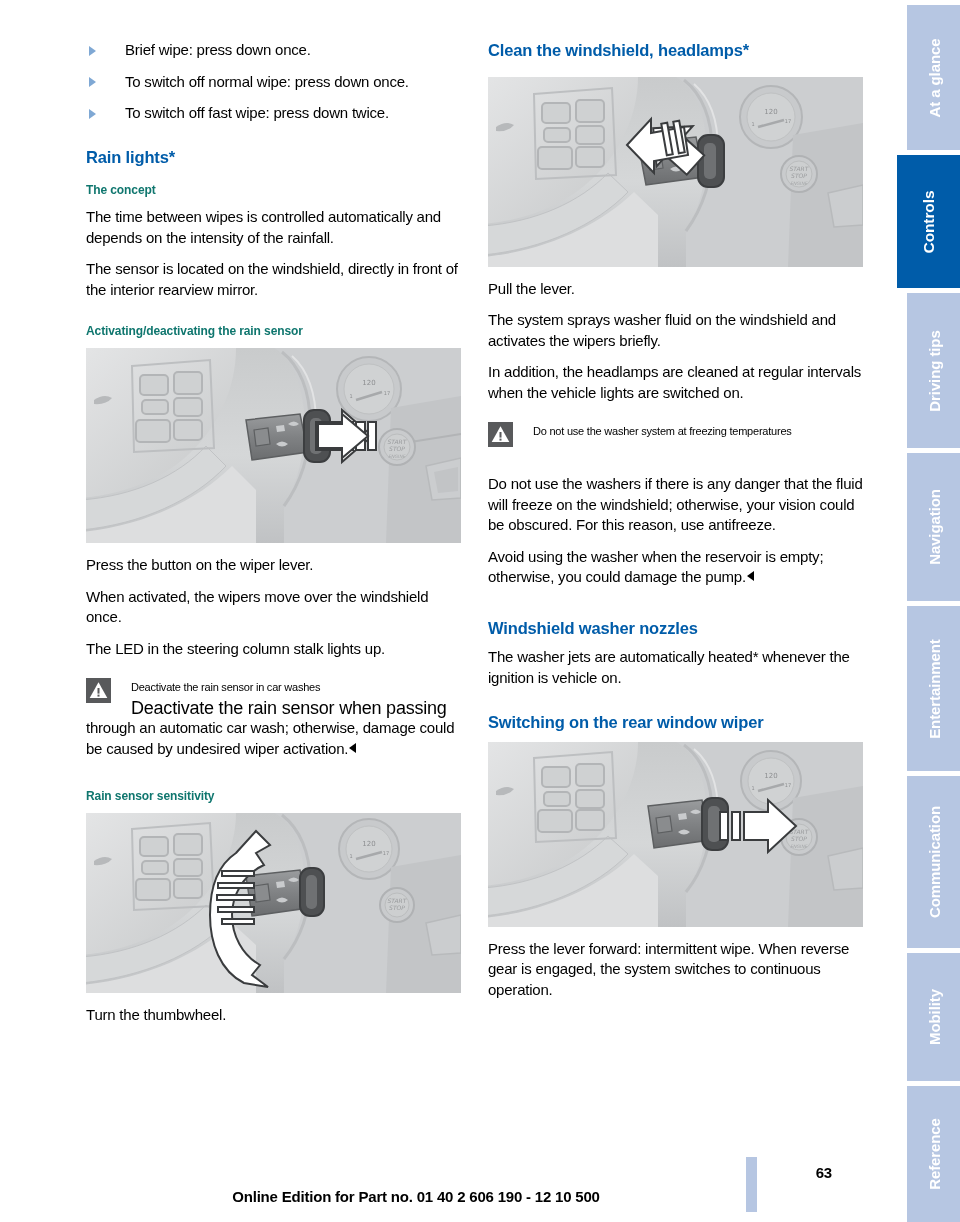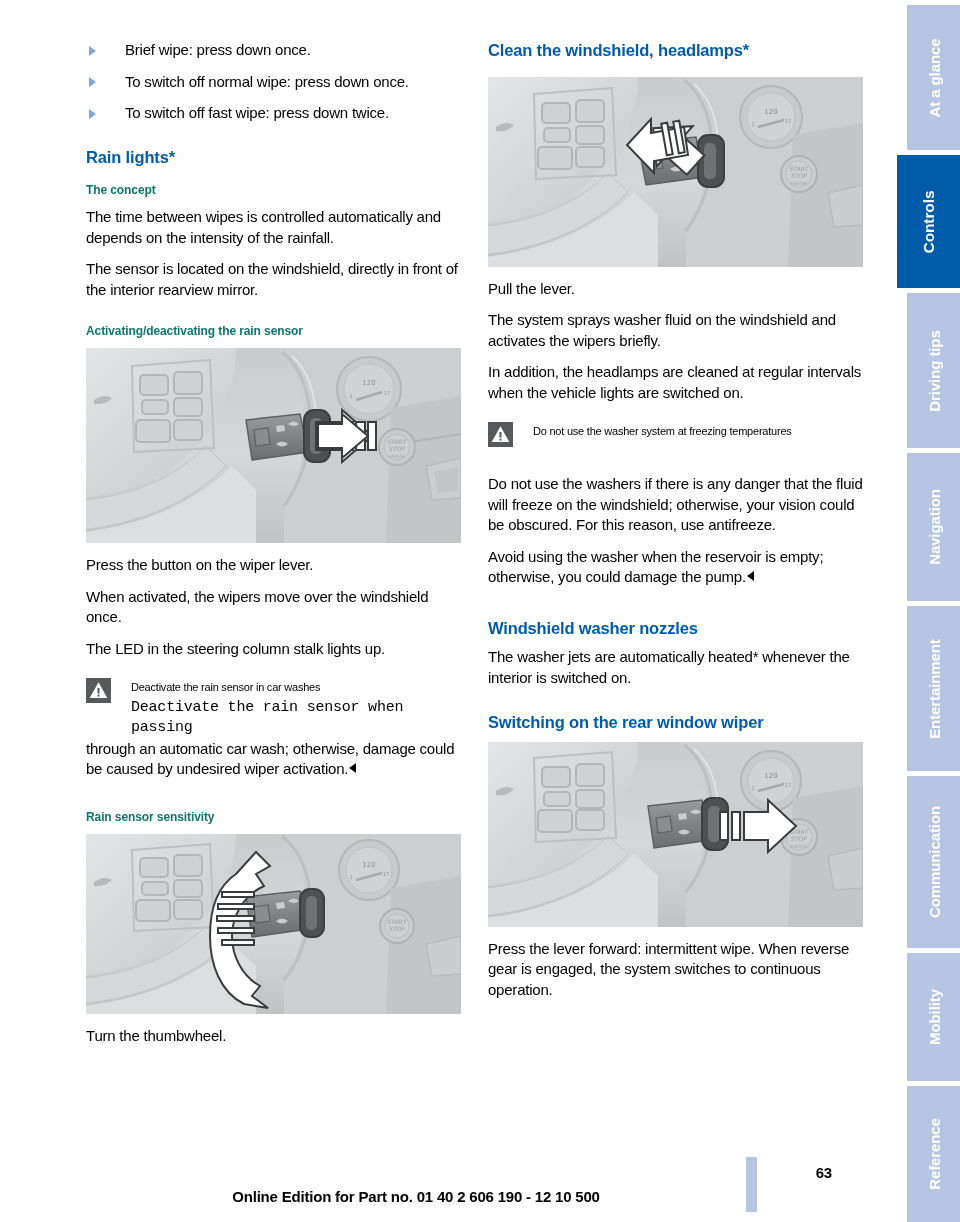--- a/index.html
+++ b/index.html
@@ -104,24 +104,23 @@
   }
   .warn-icon svg { display: block; }
   .warn-first-lines {
     padding-left: 45px;
     font-size: 11px;
     line-height: 20.5px;
     letter-spacing: -0.22px;
   }
   .warn-indent {
     padding-left: 45px;
-    font-size: 15px;
+    font-size: 18px;
     line-height: 20.5px;
     letter-spacing: -0.22px;
-    font-family: Liberation Mono, monospace;
   }
   .warn-rest {
     font-size: 15px;
     line-height: 20.5px;
     letter-spacing: -0.22px;
   }
   .end-mark {
     display: inline-block;
     width: 0; height: 0;
     border-right: 7px solid #000;
@@ -499,21 +498,21 @@
       <div class="warn-first-lines">Do not use the washer system at freezing temperatures</div>
     </div>
 
     <p class="body">Do not use the washers if there is any danger that the fluid will freeze on the windshield; otherwise, your vision could be obscured. For this reason, use antifreeze.</p>
     <p class="body"><span>Avoid using the washer when the reservoir is empty; otherwise, you could damage the pump.</span><span class="end-mark"></span></p>
 
     <div class="spacer-lg"></div>
 
     <h1 class="h1">Windshield washer nozzles</h1>
 
-    <p class="body">The washer jets are automatically heated* whenever the interior is switched on.</p>
+    <p class="body">The washer jets are automatically heated* whenever the ignition is vehicle on.</p>
 
     <div class="spacer-md"></div>
 
     <h1 class="h1">Switching on the rear window wiper</h1>
 
     <div class="figure">
       <svg viewBox="0 0 375 185" width="375" height="185" role="img">
         <rect x="0" y="0" width="375" height="185" fill="url(#gDash)"></rect>
         <path d="M188 0 C205 9 215 30 218 58 C221 92 214 124 198 152 L198 185 L375 185 L375 0 Z" fill="#ccced0"></path>
         <path d="M196 3 C214 16 224 41 224 70 C224 104 214 130 198 150" fill="none" stroke="#bcbec0" stroke-width="3"></path>

